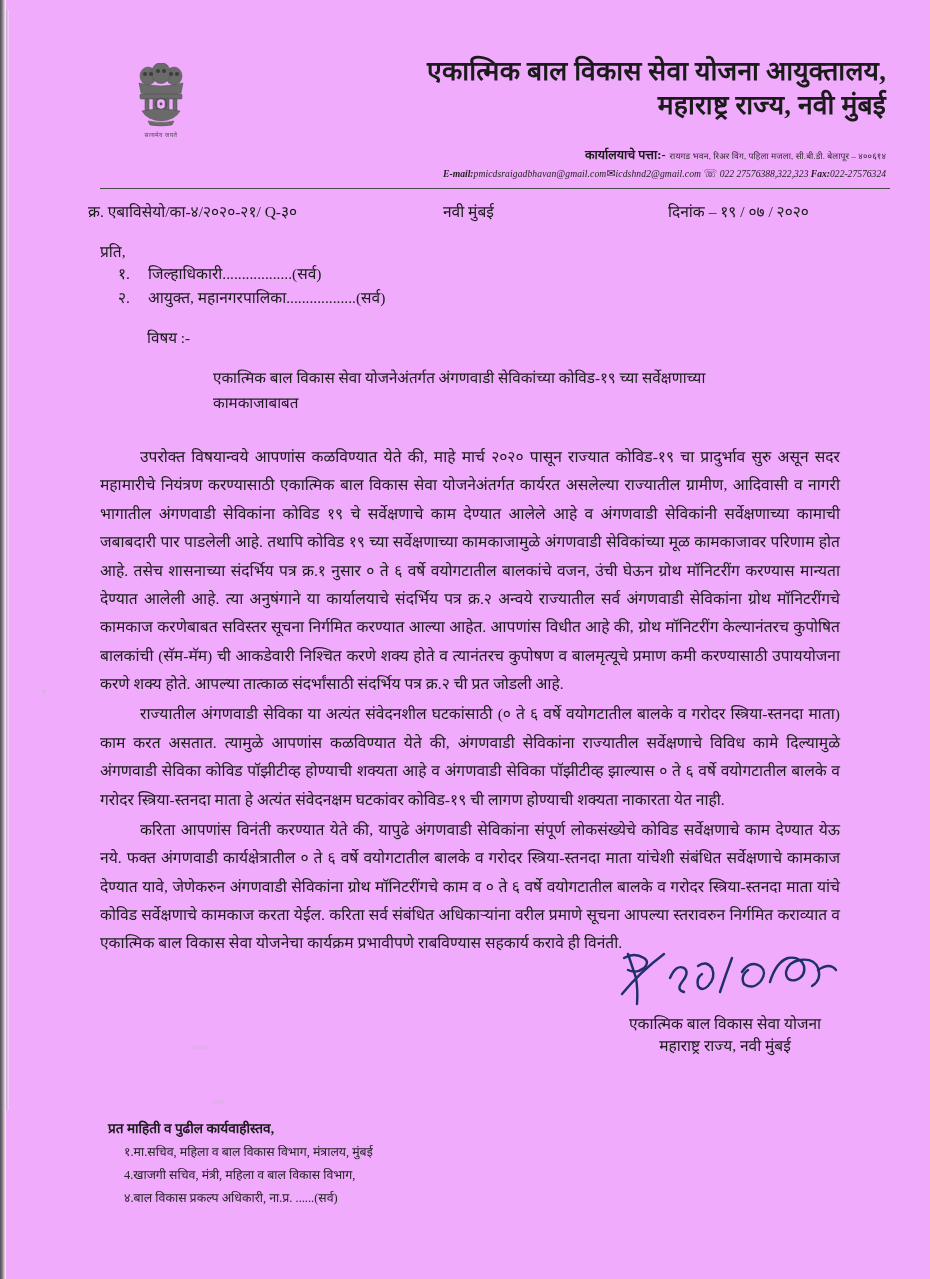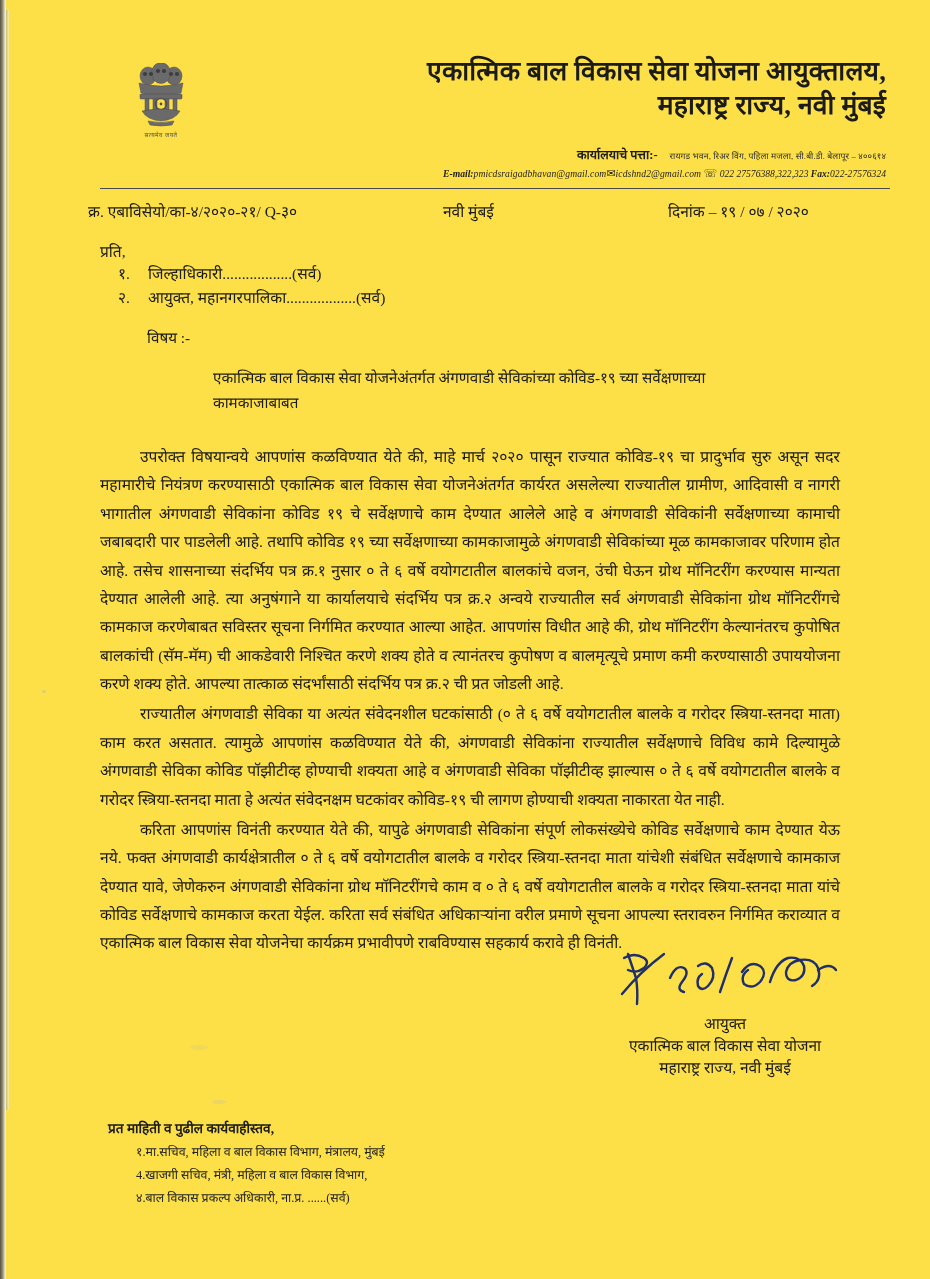--- a/index.html
+++ b/index.html
@@ -9,21 +9,21 @@
   }
   body {
     font-family: "Liberation Serif", "DejaVu Serif", serif;
     color: #1b1b1b;
   }
   #page {
     position: relative;
     width: 930px;
     height: 1279px;
     overflow: hidden;
-    background: #fde047;
+    background: #f0abfc;
   }
   
   .scan-edge-left {
     position: absolute;
     left: 0; top: 0;
     width: 6px; height: 1279px;
     background: linear-gradient(to right, #3a3a3a 0%, #6d6d6d 35%, #cfcfcf 75%, #fdfdfc 100%);
     opacity: .85;
   }
   .scan-edge-left2 {
@@ -98,21 +98,21 @@
     text-align: right;
     white-space: nowrap;
   }
   .addr-label {
     font-size: 12.5px;
     font-weight: bold;
   }
   .addr-val {
     font-size: 8.6px;
     color: #2a2a2a;
-    margin-left: 12px;
+    margin-left: 4px;
     letter-spacing: .15px;
   }
   .contact-row {
     position: absolute;
     left: 170px; top: 112px;
     width: 616px;
     text-align: right;
     white-space: nowrap;
     font-style: italic;
     font-size: 9.6px;
@@ -224,21 +224,21 @@
     position: absolute;
     left: 108px; top: 1118px;
     width: 620px;
   }
   .copy-head {
     font-size: 13.6px;
     font-weight: bold;
     margin-bottom: 4px;
   }
   .copy-list {
-    margin-left: 28px;
+    margin-left: 16px;
     font-size: 12.4px;
     line-height: 1.85;
     color: #242424;
   }
   .copy-item { white-space: nowrap; }
 </style>
 </head>
 <body>
 
 <div id="page">
@@ -347,21 +347,20 @@
             <path d="M12 46 Q30 24 54 6"></path>
             <path d="M60 30 Q66 16 74 20 Q80 24 72 34 Q66 42 74 44"></path>
             <path d="M88 18 Q96 12 102 20 Q106 30 98 38 Q92 44 88 38 Q86 30 92 26"></path>
             <path d="M110 44 Q116 26 122 10"></path>
             <path d="M132 24 Q140 12 150 18 Q158 24 150 34 Q142 42 134 36 Q130 28 138 22"></path>
             <path d="M160 34 Q166 14 178 10 Q190 8 194 18 Q196 28 186 32 Q176 34 176 24 Q178 14 190 12 Q204 10 208 20 Q212 32 202 38"></path>
             <path d="M208 22 Q220 14 226 22"></path>
           </g>
         </svg>
       </div>
-      <div class="sig-role">आयुक्त</div>
       <div class="sig-org1">एकात्मिक बाल विकास सेवा योजना</div>
       <div class="sig-org2">महाराष्ट्र राज्य, नवी मुंबई</div>
     </div>
 
     <div class="copy-block">
       <div class="copy-head">प्रत माहिती व पुढील कार्यवाहीस्तव,</div>
       <div class="copy-list">
         <div class="copy-item">१.मा.सचिव, महिला व बाल विकास विभाग, मंत्रालय, मुंबई</div>
         <div class="copy-item">4.खाजगी सचिव, मंत्री, महिला व बाल विकास विभाग,</div>
         <div class="copy-item">४.बाल विकास प्रकल्प अधिकारी, ना.प्र. ......(सर्व)</div>

